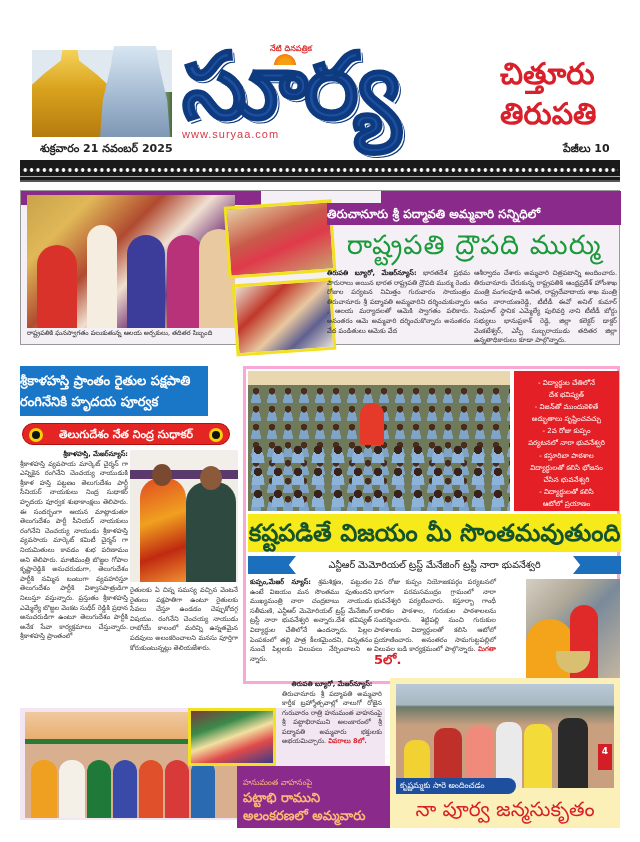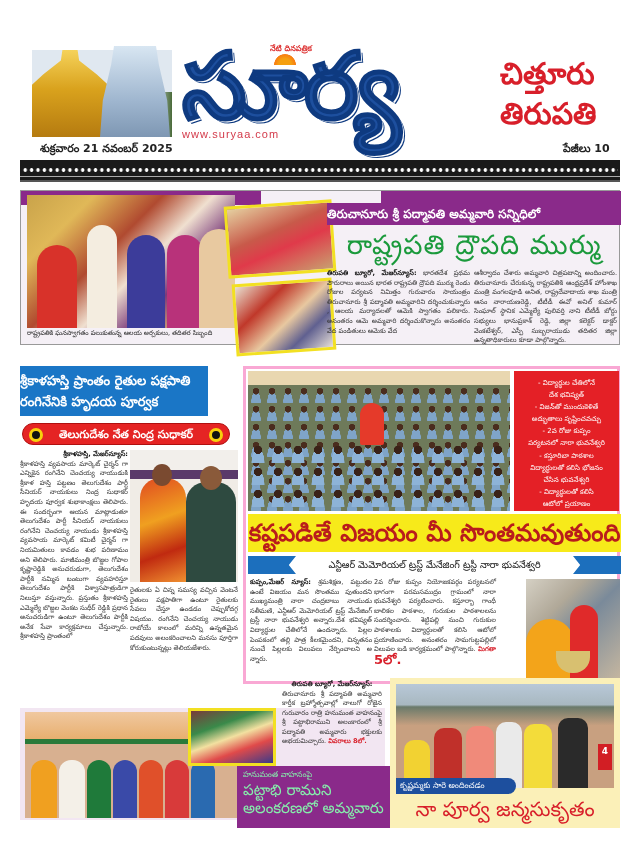--- a/index.html
+++ b/index.html
@@ -51,42 +51,42 @@
 .s2-photo .m2h{position:absolute;left:70px;top:16px;width:22px;height:24px;border-radius:50%;background:#8a5a3a}
 .s2-body2{left:130px;top:586px;width:108px}
 
 
 .s3{left:243px;top:366px;width:377px;height:318px;border:3px solid #f9a8d4;background:#fff}
 .s3-photo{position:absolute;left:2px;top:2px;width:262px;height:140px;background:linear-gradient(180deg,#e9d7b0 0%,#e9d7b0 12%,#5e6a4a 12%);overflow:hidden}
 .crowd{position:absolute;left:0;top:14px;width:262px;height:126px;background-image:radial-gradient(circle at 50% 35%,#4a2c1e 22%,transparent 24%),radial-gradient(ellipse at 50% 90%,#7fa4c8 40%,transparent 42%);background-size:16px 18px;background-color:#6e7a5a}
 .crowd2{position:absolute;left:0;top:70px;width:262px;height:70px;background-image:radial-gradient(circle at 50% 40%,#3a2218 24%,transparent 26%),radial-gradient(ellipse at 50% 100%,#8db3d8 45%,transparent 47%);background-size:20px 22px}
 .redlady{position:absolute;left:112px;top:32px;width:24px;height:42px;background:#e53a2a;border-radius:12px 12px 2px 2px}
 .s3-red{position:absolute;left:268px;top:2px;width:105px;height:140px;background:#e42026;color:#fff;font-size:7px;line-height:12.1px;text-align:center;padding-top:6px}
-.s3-headline{position:absolute;left:2px;top:145px;width:373px;height:38px;background:#f7ea1a;color:#b91c1c;font-size:24px;font-weight:bold;text-align:center;line-height:38px}
+.s3-headline{position:absolute;left:2px;top:145px;width:373px;height:38px;background:#f7ea1a;color:#14532d;font-size:24px;font-weight:bold;text-align:center;line-height:38px}
 .s3-sub{position:absolute;left:2px;top:187px;width:373px;height:18px;background:#fff;color:#111;font-size:9.5px;text-align:center;line-height:18px}
 .s3-sub:before,.s3-sub:after{content:"";position:absolute;top:0;width:48px;height:18px;background:#1c6fbd}
 .s3-sub:before{left:0;clip-path:polygon(0 0,100% 0,85% 50%,100% 100%,0 100%)}
 .s3-sub:after{right:0;clip-path:polygon(0 0,100% 0,100% 100%,0 100%,15% 50%)}
 .s3-sub span{position:relative;z-index:1}
 .s3-body{position:absolute;left:4px;top:209px;width:246px;display:flex;gap:2px}
 .s3-photo2{position:absolute;left:280px;top:210px;width:94px;height:104px;background:linear-gradient(135deg,#d5d0c4 0%,#b0a898 30%,#7a8a9a 50%,#c8b8a0 100%);overflow:hidden}
 .s3-photo2 .o1{position:absolute;left:0;top:40px;width:48px;height:64px;background:#f3a41a;border-radius:24px 24px 0 0}
 .s3-photo2 .o2{position:absolute;left:44px;top:26px;width:28px;height:78px;background:#e02a2a;border-radius:14px 14px 0 0}
 .s3-photo2 .o3{position:absolute;left:30px;top:72px;width:34px;height:22px;background:#d8c070;border-radius:0 0 16px 16px}
 .cont{color:#d81f2a;font-weight:bold}
 .cont big{font-size:13px}
 
 
 .s4{left:20px;top:708px;width:365px;height:112px;background:#f2e6f2}
 .s4-photo{position:absolute;left:5px;top:4px;width:212px;height:106px;background:linear-gradient(180deg,#f0c8a0 0%,#e8b070 25%,#2a7a3a 25%,#2a7a3a 30%,#d8b090 30%);overflow:hidden}
 .s4-photo .g{position:absolute;bottom:0;height:58px;border-radius:12px 12px 0 0}
 .s4-inset{position:absolute;left:168px;top:0;width:88px;height:58px;border:3px solid #f2e022;background:linear-gradient(160deg,#7a3a3a,#3a8a4a 30%,#f2e0a0 50%,#e04a4a 70%,#3a3a8a)}
-.s4-purple{position:absolute;left:217px;top:58px;width:176px;height:62px;background:#8a2a8a;color:#86efac;padding:4px 6px}
+.s4-purple{position:absolute;left:217px;top:58px;width:176px;height:62px;background:#8a2a8a;color:#fdba74;padding:12px 6px}
 .s4-kicker{font-size:8px}
-.s4-head{font-size:15px;line-height:18px;font-weight:normal}
+.s4-head{font-size:13px;line-height:18px;font-weight:bold}
 
 
 .s5{left:390px;top:678px;width:230px;height:150px;background:#fbf0b8}
 .s5-photo{position:absolute;left:6px;top:6px;width:218px;height:104px;background:linear-gradient(180deg,#b8c8d8 0%,#a8b8c0 20%,#6a7a6a 22%,#c8a080 40%);overflow:hidden}
 .s5-photo .q{position:absolute;bottom:0;border-radius:10px 10px 0 0}
 .s5-badge{position:absolute;right:2px;top:60px;width:14px;height:26px;background:#d21e24;color:#fff;font-size:9px;font-weight:bold;text-align:center;line-height:14px}
 .s5-kicker{position:absolute;left:6px;top:100px;width:120px;height:16px;background:#1d4f9e;color:#fff;font-size:8px;line-height:16px;padding-left:4px;border-radius:0 8px 8px 0}
 .s5-head{position:absolute;left:6px;top:117px;width:218px;text-align:center;color:#d81f2a;font-size:20px;font-weight:normal;line-height:28px}
 </style>
 </head>

